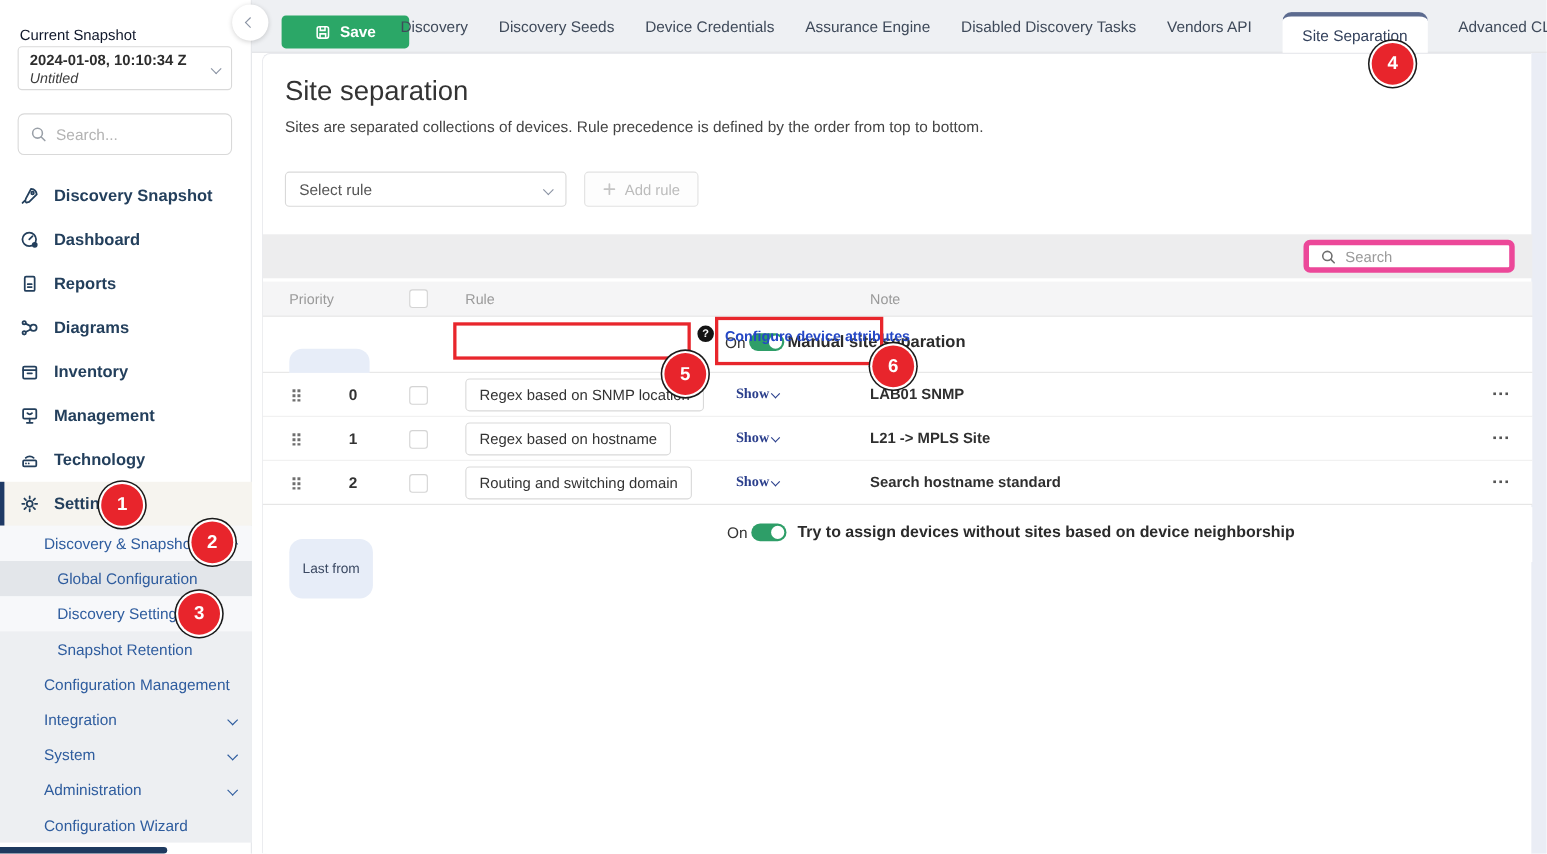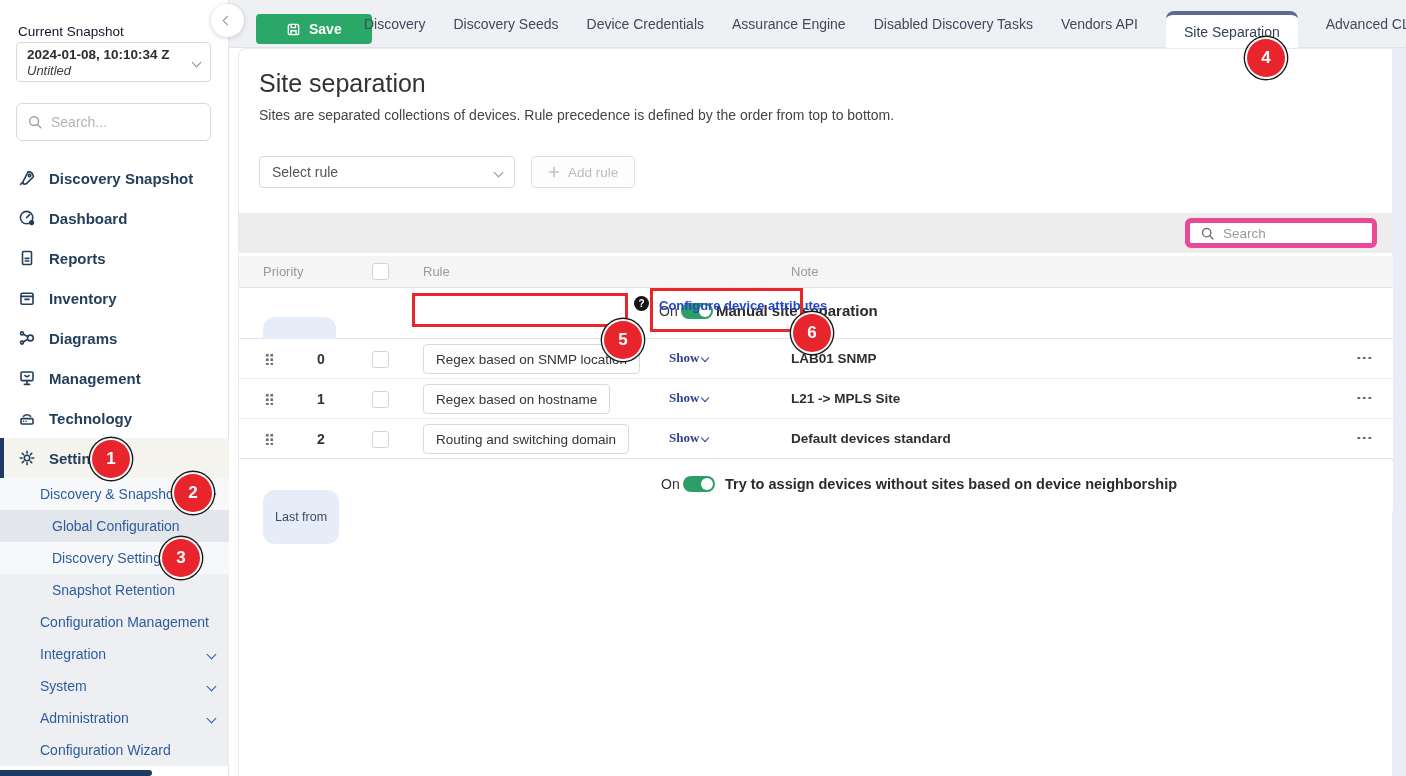--- a/index.html
+++ b/index.html
@@ -215,37 +215,37 @@
       <span>
         <svg width="18" height="18" viewBox="0 0 18 18" fill="none" stroke="#233f5c" stroke-width="1.6" stroke-linecap="round" stroke-linejoin="round">
           <rect x="4.5" y="2.5" width="9" height="13" rx="1.2"></rect>
             <path d="M7.2 9.4h3.6M7.2 12h3.6"></path>
         </svg>
       </span>
       <span>Reports</span>
     </div>
     <div class="nav-item">
       <span>
-        <svg width="18" height="18" viewBox="0 0 18 18" fill="none" stroke="#233f5c" stroke-width="1.6" stroke-linecap="round" stroke-linejoin="round">
-          <rect x="3" y="4.2" width="12" height="11" rx="1.2"></rect>
-            <path d="M3 7.4h12M7 10.4h4"></path>
-        </svg>
-      </span>
-      <span>Inventory</span>
-    </div>
-    <div class="nav-item">
-      <span>
         <svg width="18" height="18" viewBox="0 0 18 18" fill="none" stroke="#233f5c" stroke-width="1.6" stroke-linecap="round">
           <circle cx="12.4" cy="9" r="2.9"></circle>
             <circle cx="4" cy="4.4" r="1.5"></circle>
             <circle cx="4" cy="13.6" r="1.5"></circle>
           <path d="M5.3 5.2l4.5 2.3M5.3 12.8l4.5-2.3"></path>
         </svg>
       </span>
       <span>Diagrams</span>
+    </div>
+    <div class="nav-item">
+      <span>
+        <svg width="18" height="18" viewBox="0 0 18 18" fill="none" stroke="#233f5c" stroke-width="1.6" stroke-linecap="round" stroke-linejoin="round">
+          <rect x="3" y="4.2" width="12" height="11" rx="1.2"></rect>
+            <path d="M3 7.4h12M7 10.4h4"></path>
+        </svg>
+      </span>
+      <span>Inventory</span>
     </div>
     <div class="nav-item">
       <span>
         <svg width="18" height="18" viewBox="0 0 18 18" fill="none" stroke="#233f5c" stroke-width="1.6" stroke-linecap="round" stroke-linejoin="round">
           <rect x="3" y="3" width="12" height="8.6" rx="1.2"></rect>
             <path d="M9 11.6v2.6M6.4 15.4h5.2M6.9 6.6c.6.7 1.3 1 2.1 1s1.5-.3 2.1-1"></path>
         </svg>
       </span>
       <span>Management</span>
     </div>
@@ -387,21 +387,21 @@
 
   <div class="row r2">
     <div class="drag-handle"></div>
     <span class="pr-num">2</span>
     <div class="checkbox"></div>
     <div class="rule-box">Routing and switching domain</div>
     <span class="show-link">
       <span>Show</span>
       <span class="chev down navy"></span>
     </span>
-    <span class="note-text">Default devices standard</span>
+    <span class="note-text">Search hostname standard</span>
     <div class="dots-icon"></div>
   </div>
 
   <div class="row last-rule">
     <span class="badge">Last from</span>
     <span class="on-text">On</span>
     <div class="toggle">
         <div class="knob"></div>
       </div>
     <span class="rule-toggle-label">Try to assign devices without sites based on device neighborship</span>

